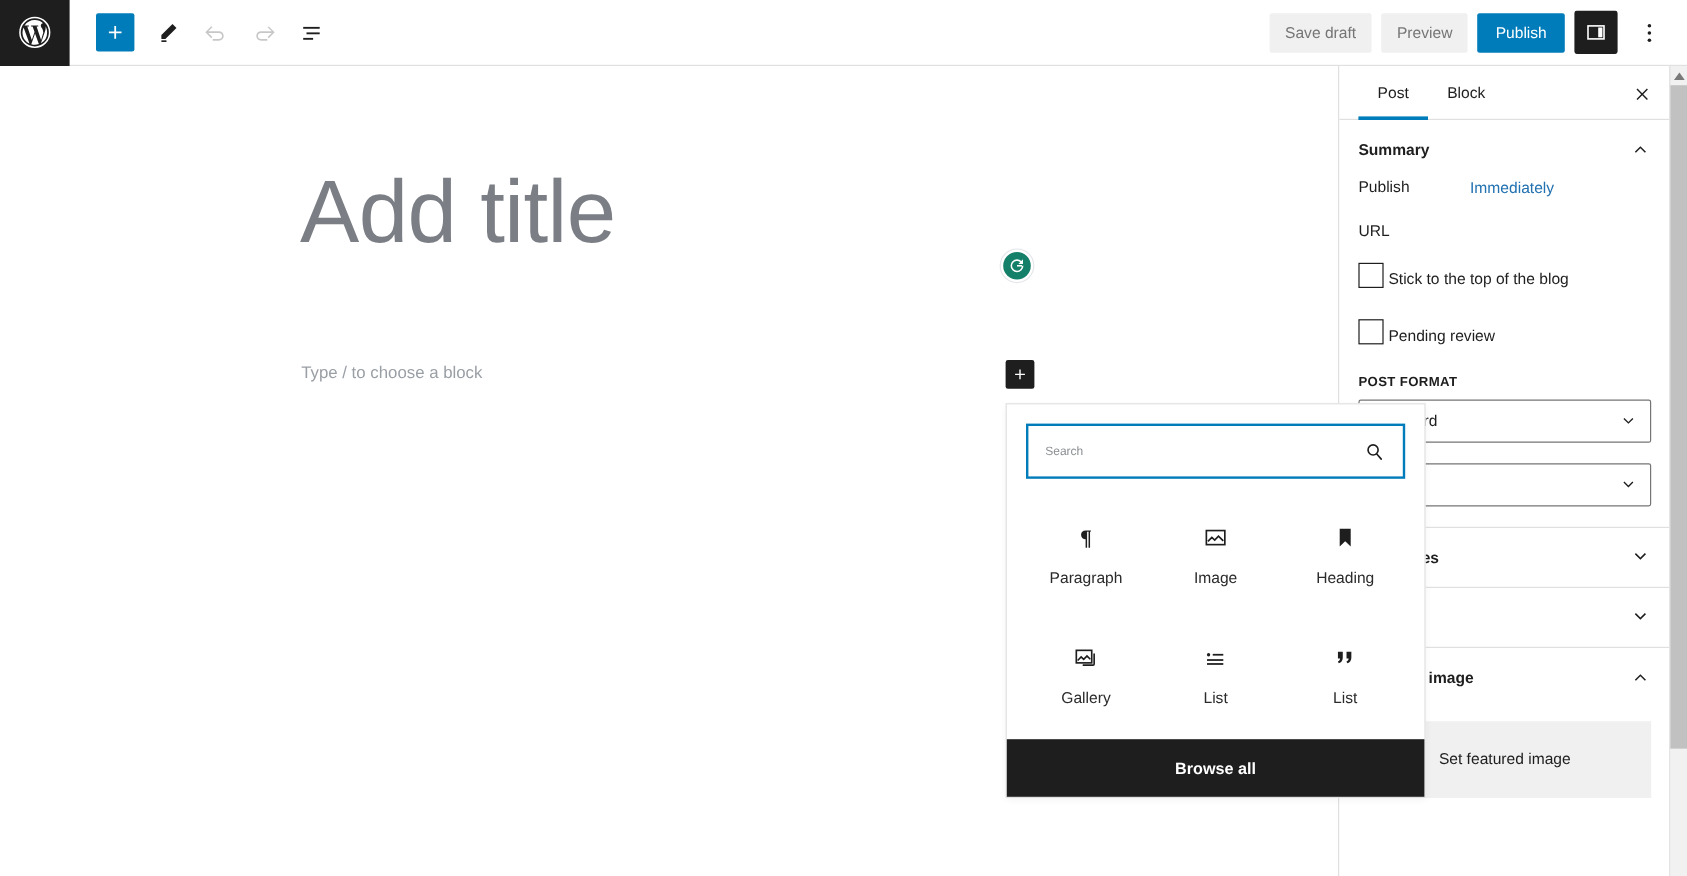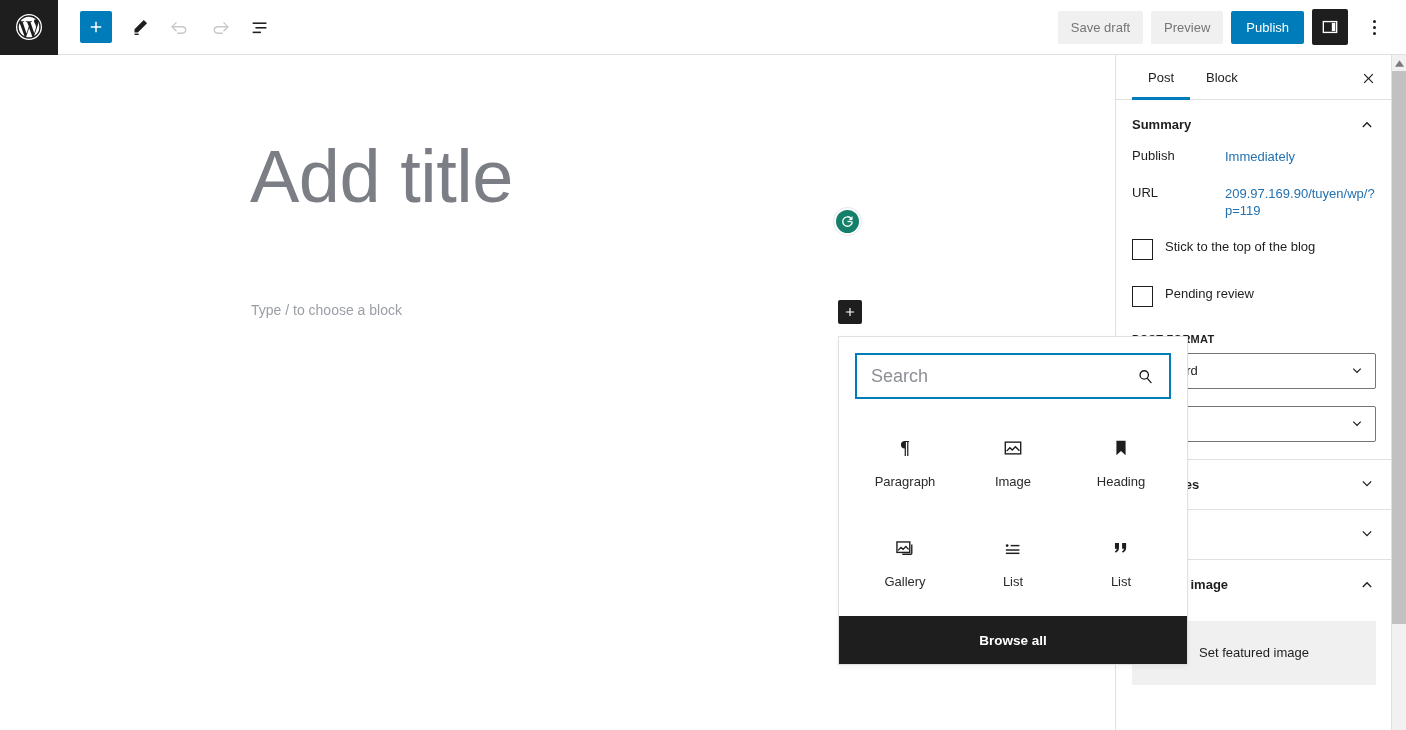--- a/index.html
+++ b/index.html
@@ -96,21 +96,21 @@
     box-shadow: 0 2px 6px rgba(0,0,0,.05);
     z-index: 40; display: flex; flex-direction: column;
   }
   .pop-search-wrap { padding: 16px 16px 0 16px; }
   .pop-search {
     position: relative; height: 46px; border: 2px solid #007cba; background: #fff;
     display: flex; align-items: center;
   }
   .pop-search input {
     flex: 1 1 auto; height: 100%; border: none; outline: none; background: transparent;
-    font-size: 18px; color: #0c4a6e; padding: 4px 14px; font-family: inherit;
+    font-size: 10px; color: #0c4a6e; padding: 4px 14px; font-family: inherit;
   }
   .pop-search input::placeholder { color: #8c8f94; }
   .search-ico { padding-right: 14px; display: flex; align-items: center; cursor: pointer; }
   .blocks-grid {
     flex: 1 1 auto; display: grid; grid-template-columns: repeat(3, 1fr);
     grid-template-rows: repeat(2, 1fr); padding: 14px 12px 4px 12px;
   }
   .block-item {
     display: flex; flex-direction: column; align-items: center; justify-content: center;
     gap: 14px; cursor: pointer; border-radius: 2px;
@@ -150,21 +150,21 @@
     padding: 0 16px; cursor: pointer;
   }
   .sb-section-head .t { font-size: 13px; font-weight: 600; color: #1e1e1e; }
   .sb-row {
     display: flex; align-items: flex-start; padding: 0 16px; margin-bottom: 19px;
     font-size: 13px;
   }
   .sb-row .lbl { width: 93px; color: #1e1e1e; flex: 0 0 93px; }
   .sb-row .val { color: #2271b1; cursor: pointer; line-height: 1.35; }
   .sb-check {
-    display: flex; align-items: flex-start; gap: 12px; padding: 0 16px; margin-bottom: 26px;
+    display: flex; align-items: flex-end; gap: 4px; padding: 0 16px; margin-bottom: 26px;
     cursor: pointer;
   }
   .sb-check .box {
     width: 21px; height: 21px; border: 1.5px solid #1e1e1e; background: #fff; flex: 0 0 21px;
   }
   .sb-check .ctext { font-size: 13px; color: #1e1e1e; }
   .sb-sublabel {
     padding: 0 16px; font-size: 11px; font-weight: 600; letter-spacing: .3px;
     color: #1e1e1e; text-transform: uppercase; margin-bottom: 8px;
   }
@@ -309,21 +309,20 @@
           <path d="M12 9.1 18.2 15.3l-1.2 1.2L12 11.5 7 16.5l-1.2-1.2L12 9.1z" fill="#1e1e1e"></path>
         </svg>
       </div>
 
       <div class="sb-row">
         <span class="lbl">Publish</span>
         <span class="val">Immediately</span>
       </div>
       <div class="sb-row">
         <span class="lbl">URL</span>
-        <span class="val" style="width:137px">209.97.169.90/tuyen/wp/?p=119</span>
       </div>
 
       <div class="sb-check">
         <span class="box"></span>
         <span class="ctext">Stick to the top of the blog</span>
       </div>
       <div class="sb-check">
         <span class="box"></span>
         <span class="ctext">Pending review</span>
       </div>

